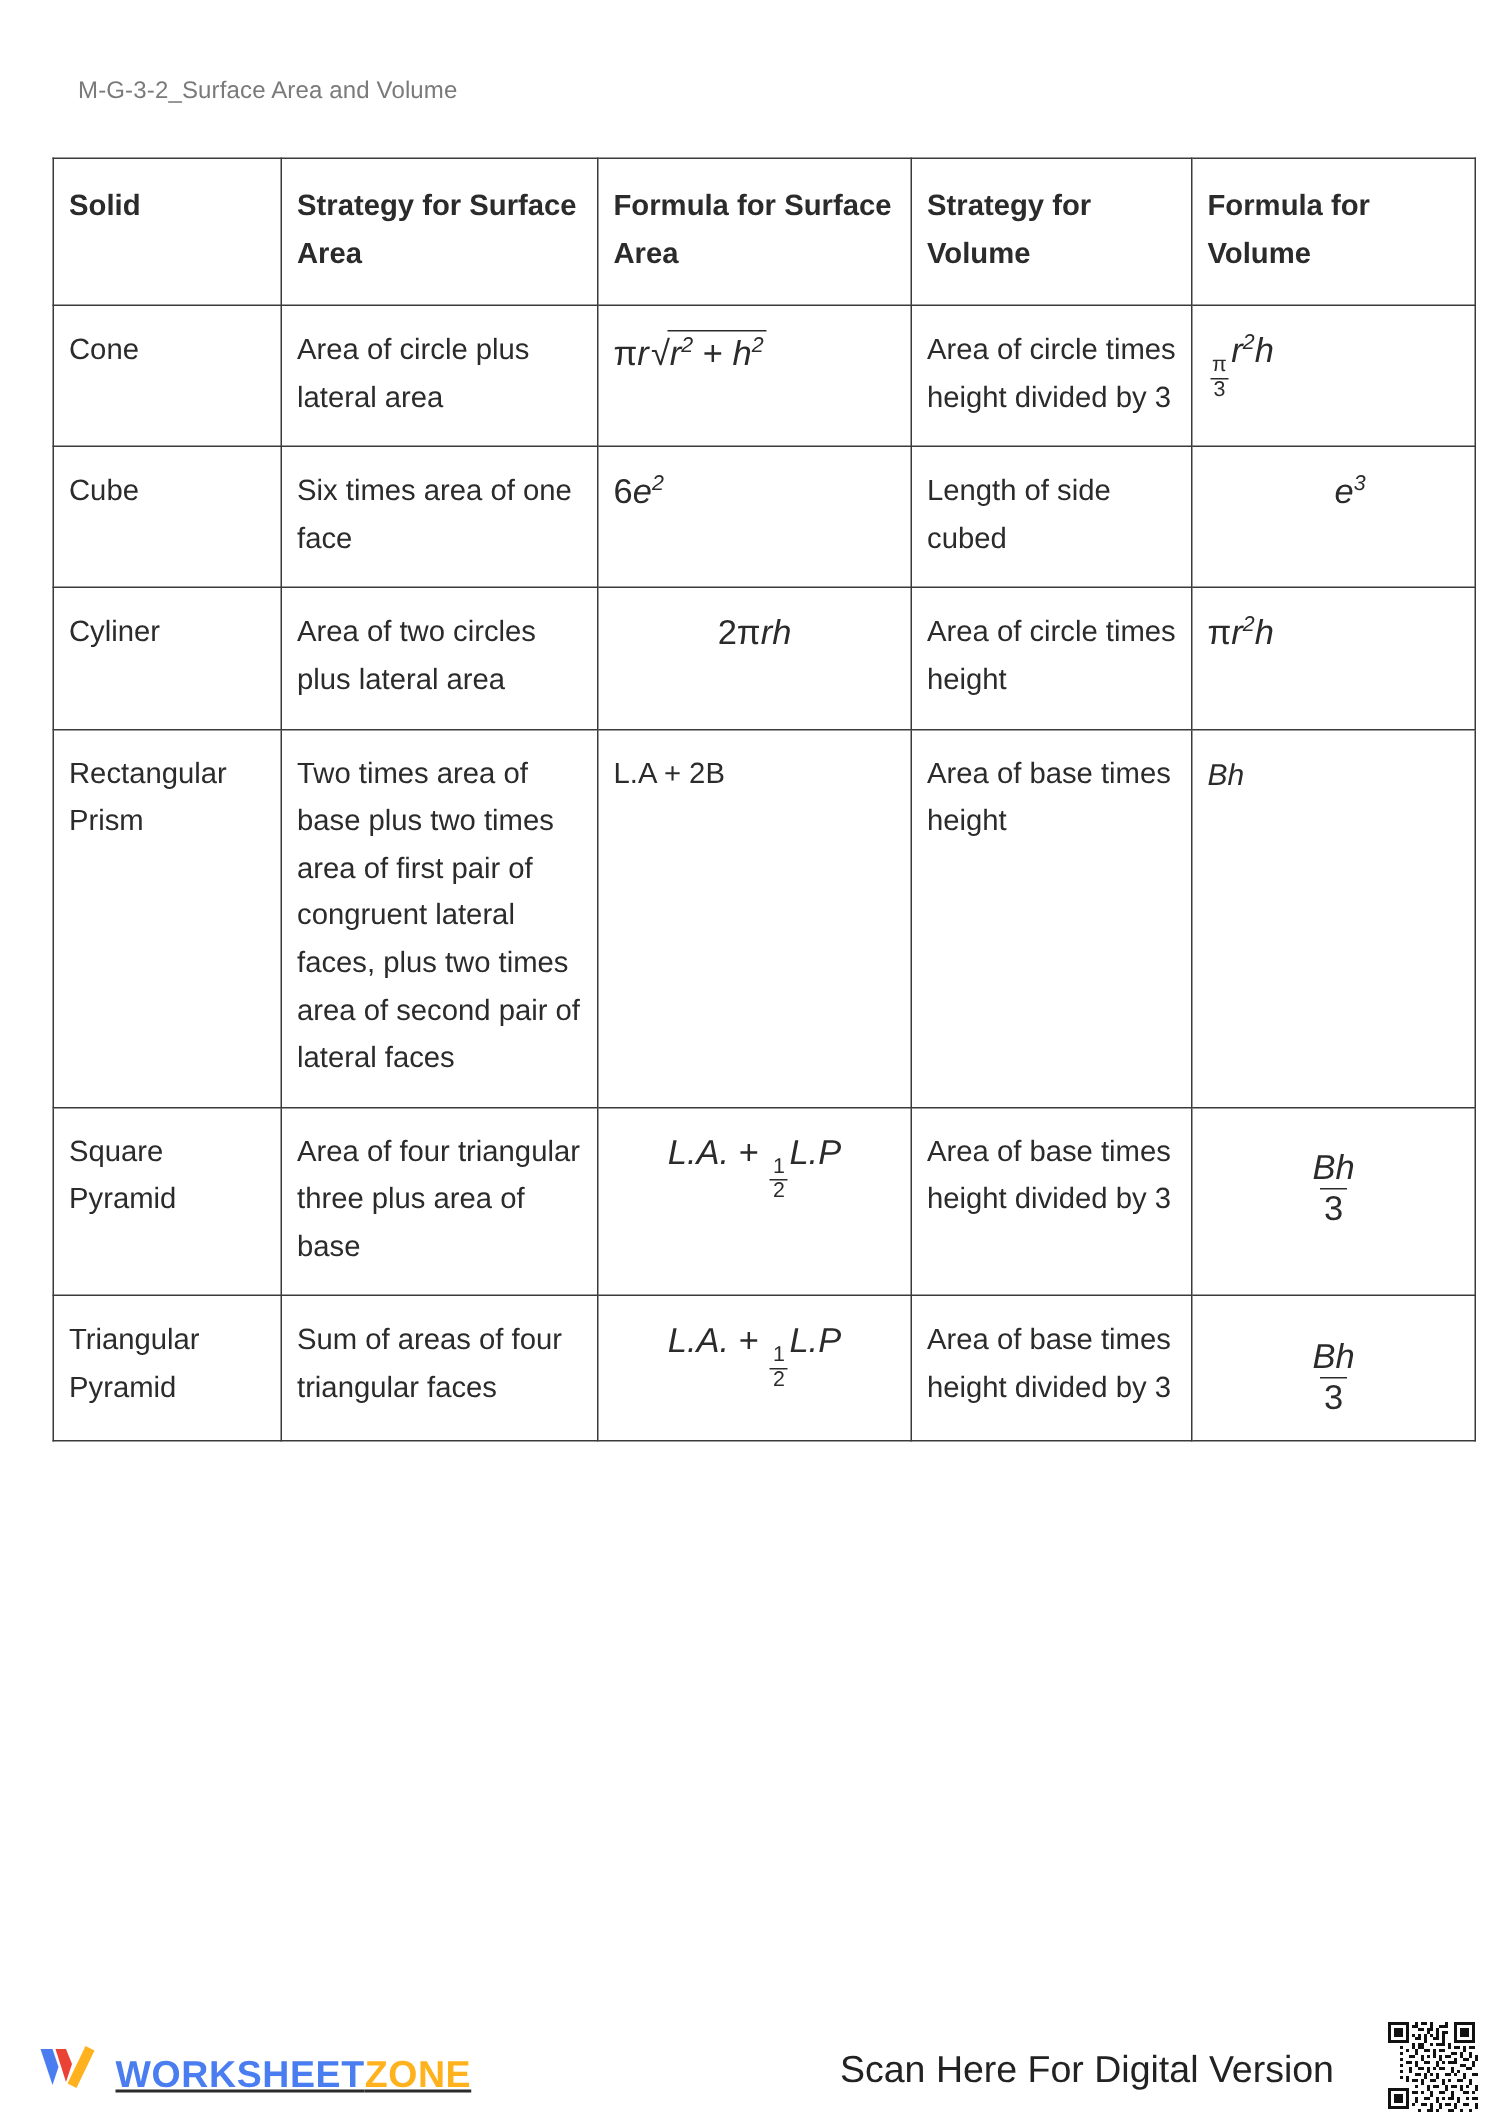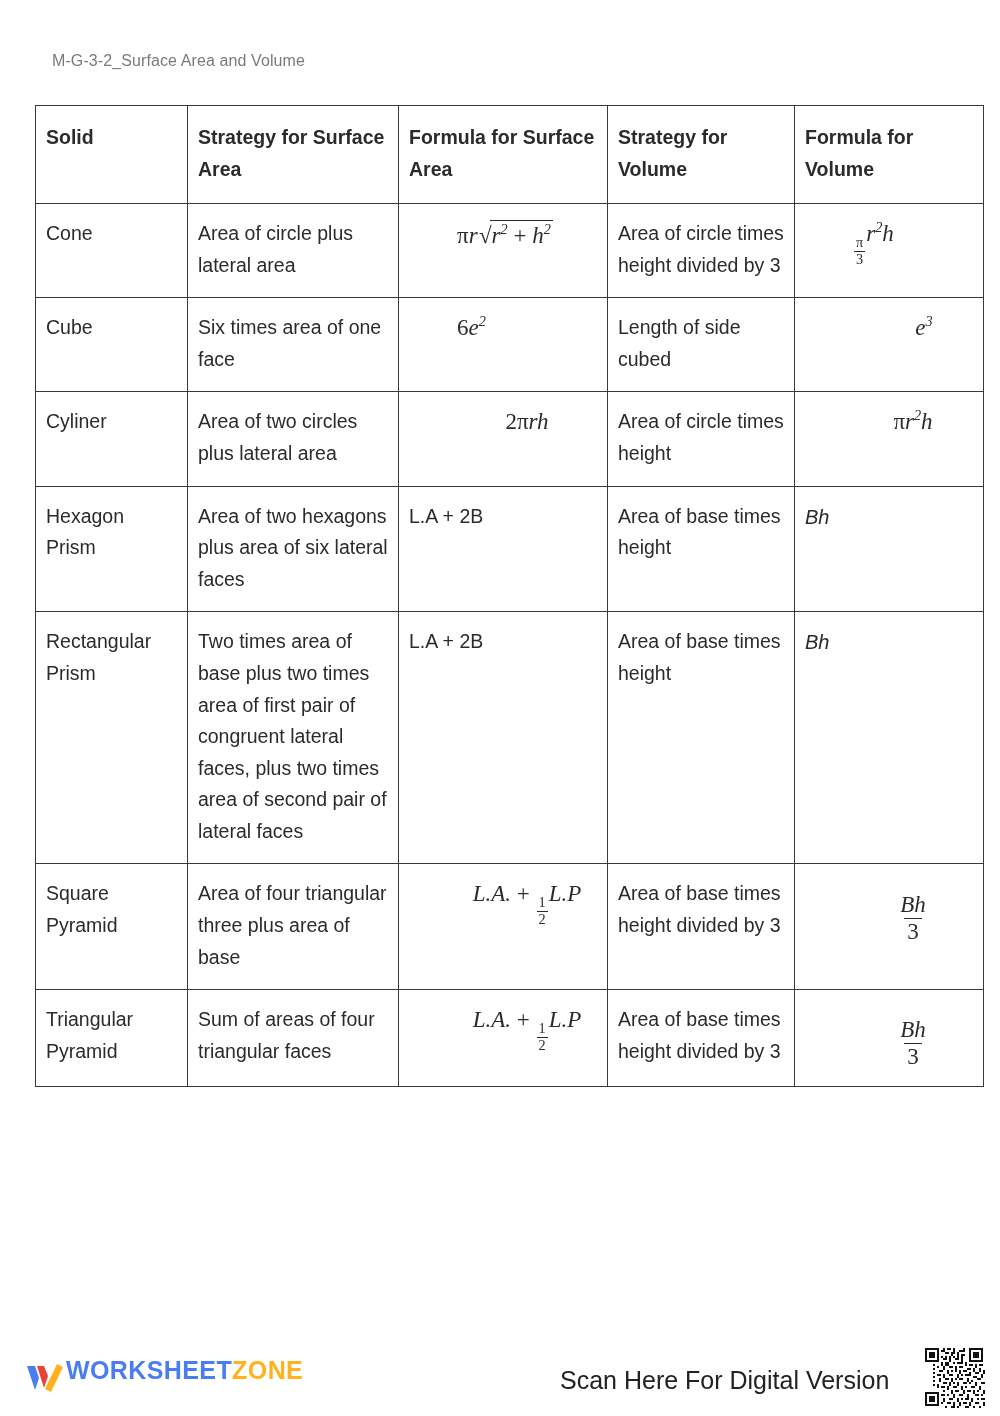--- a/index.html
+++ b/index.html
@@ -55,28 +55,27 @@
     padding-bottom: 18px;
   }
   col.c1 { width: 152px; }
   col.c2 { width: 211px; }
   col.c3 { width: 209px; }
   col.c4 { width: 187px; }
   col.c5 { width: 189px; }
 
   
   .math {
-    font-family: Liberation Serif, serif;
+    font-family: Liberation Sans, sans-serif;
     font-style: italic;
     font-size: 23px;
     line-height: 1.2;
     white-space: nowrap;
     display: inline-block;
     padding-top: 2px;
-    margin-left: 48px;
   }
   .math .up { font-style: normal; }
   .math sup {
     font-size: 0.62em;
     vertical-align: super;
     line-height: 0;
   }
   .frac {
     display: inline-flex;
     flex-direction: column;
@@ -137,22 +136,23 @@
     left: 0;
     top: 1336px;
     width: 1000px;
     height: 80px;
   }
   .brand {
     position: absolute;
     left: 24px;
     top: 22px;
     display: flex;
-    align-items: flex-start;
-    gap: 0;
+    align-items: flex-end;
+    gap: 11px;
+    text-decoration: underline;
   }
   .brand-mark { width: 42px; height: 38px; display: block; }
   .brand-text {
     font-size: 25px;
     font-weight: 700;
     letter-spacing: 0.4px;
     line-height: 1;
     white-space: nowrap;
   }
   .brand-text .w { color: #4a7ef0; }
@@ -226,36 +226,25 @@
         </td>
       </tr>
 
       <tr>
         <td>Cyliner</td>
         <td>Area of two circles plus lateral area</td>
         <td style="text-align:center;">
           <span class="math"><span class="up">2π</span>rh</span>
         </td>
         <td>Area of circle times height</td>
-        <td style="text-align:center;">
+        <td style="text-align:left;">
           <span class="math"><span class="up">π</span>r<sup>2</sup>h</span>
         </td>
       </tr>
 
-      <tr>
-        <td>Hexagon Prism</td>
-        <td>Area of two hexagons plus area of six lateral faces</td>
-        <td>
-          <span class="plain-formula">L.A + 2B</span>
-        </td>
-        <td>Area of base times height</td>
-        <td>
-          <span class="ital-formula">Bh</span>
-        </td>
-      </tr>
 
       <tr>
         <td>Rectangular Prism</td>
         <td>Two times area of base plus two times area of first pair of congruent lateral faces, plus two times area of second pair of lateral faces</td>
         <td>
           <span class="plain-formula">L.A + 2B</span>
         </td>
         <td>Area of base times height</td>
         <td>
           <span class="ital-formula">Bh</span>

